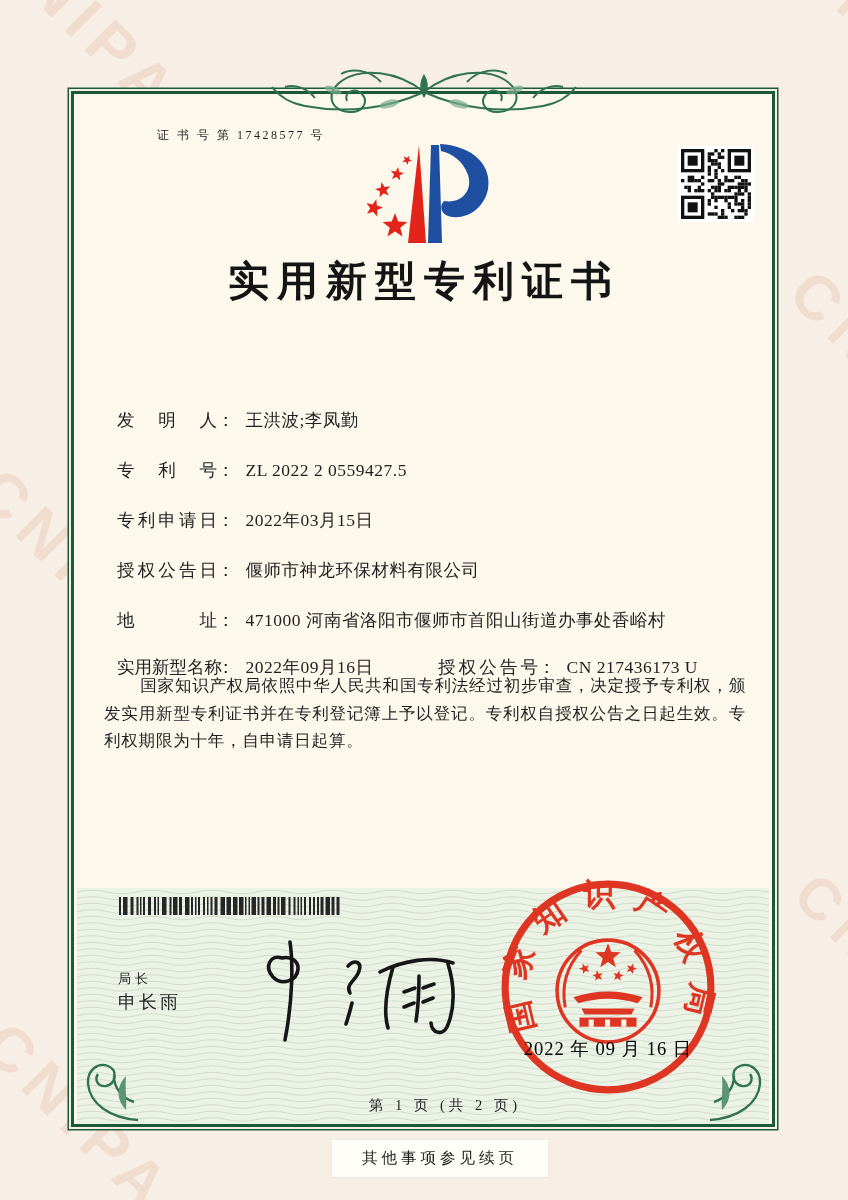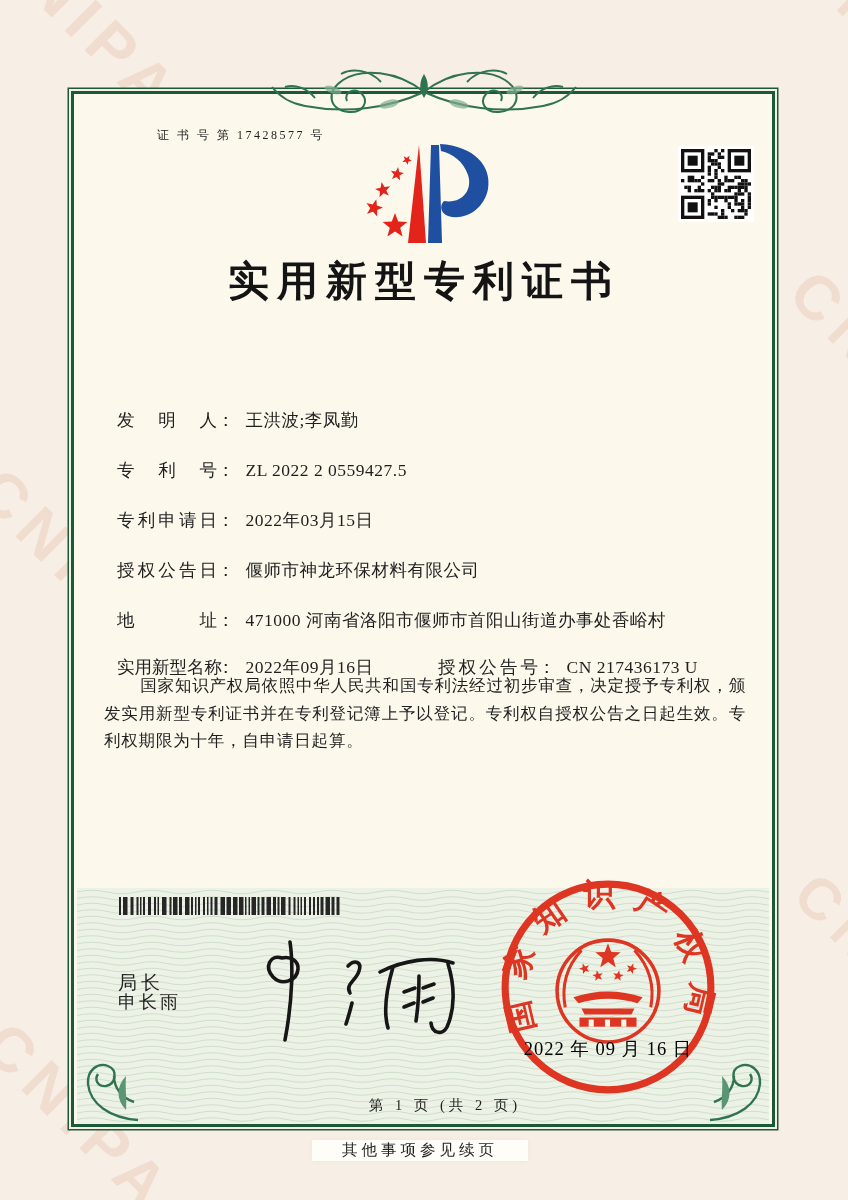--- a/index.html
+++ b/index.html
@@ -38,33 +38,33 @@
     font-size:41px;font-weight:700;letter-spacing:8px;z-index:3;color:#141414;
   }
   .f-row{position:absolute;left:117px;font-size:17.5px;z-index:3;white-space:nowrap;}
   .f-label{display:inline-block;width:100px;text-align:justify;text-align-last:justify;vertical-align:bottom;}
   .f-colon{display:inline-block;}
   .f-value{display:inline-block;margin-left:11px;letter-spacing:0.5px;}
   .grant2{position:absolute;left:321px;top:0;}
   .body-text{position:absolute;left:104px;top:672px;width:642px;z-index:3;}
   .body-text p{margin:0;font-size:16.5px;line-height:27.5px;text-indent:2.2em;letter-spacing:0.8px;text-align:justify;}
   .barcode{position:absolute;left:119px;top:897px;z-index:3;}
-  .sig-title{position:absolute;left:118px;top:970px;font-size:19px;letter-spacing:4px;z-index:3;}
+  .sig-title{position:absolute;left:118px;top:970px;font-size:13px;letter-spacing:4px;z-index:3;}
   .sig-name{position:absolute;left:118px;top:990px;font-size:18px;letter-spacing:3px;z-index:3;}
   .sig-script{position:absolute;left:252px;top:936px;z-index:3;}
   .seal{position:absolute;left:498px;top:877px;z-index:4;opacity:0.93;}
   .seal-ring-text{font-size:31px;font-weight:700;letter-spacing:17px;fill:#dd2814;font-family:"Liberation Serif",serif;}
   .seal-date{
     position:absolute;left:498px;top:1036px;width:220px;text-align:center;
     font-size:18.5px;letter-spacing:1px;color:#000000;z-index:5;white-space:nowrap;
   }
   .page-info{position:absolute;left:0;top:1096px;width:100%;text-align:center;font-size:14.5px;letter-spacing:4px;z-index:3;padding-left:21px;}
   .note-box{
-    position:absolute;left:420px;top:1140px;transform:translateX(-50%);
-    background:#fefdf7;padding:0 30px;font-size:15.5px;letter-spacing:4px;z-index:3;
+    position:absolute;left:440px;top:1140px;transform:translateX(-50%);
+    background:#fefdf7;padding:8px 30px;font-size:15.5px;letter-spacing:4px;z-index:3;
     box-shadow:0 0 6px rgba(0,0,0,0.04);white-space:nowrap;
   }
 </style>
 </head>
 <body>
 
 <div class="page">
 
   <div class="wm wm-pink" style="left:-38px;top:-18px;font-size:64px;">CNIPA</div>
   <div class="wm wm-pink" style="left:742px;top:-34px;font-size:58px;">CNIPA</div>

